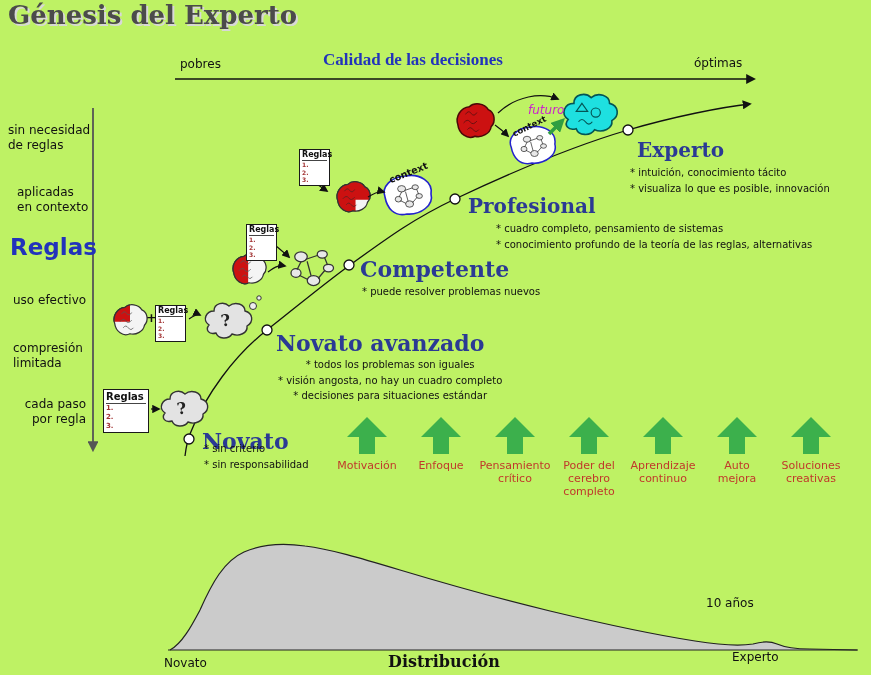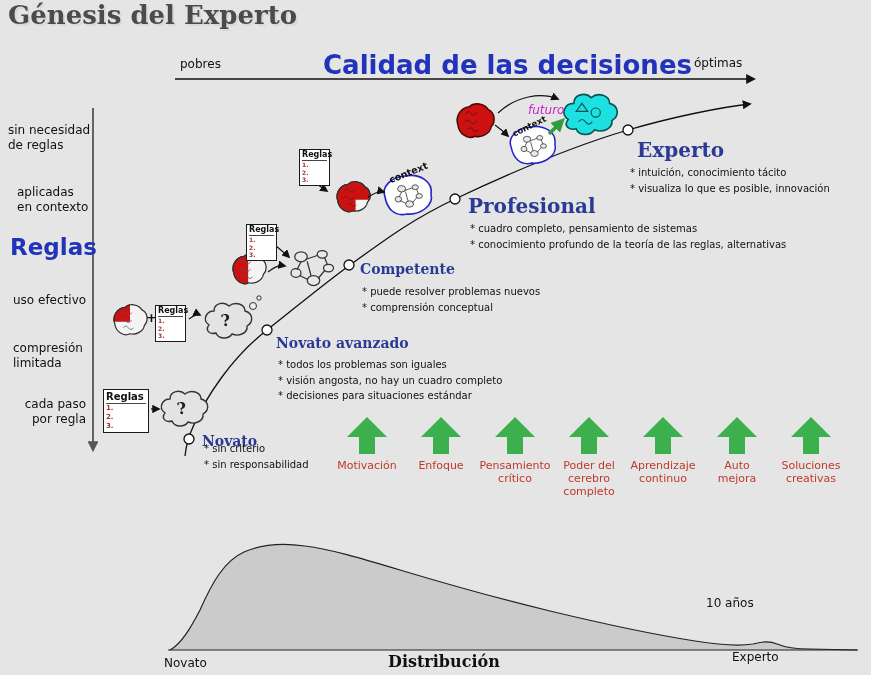--- a/index.html
+++ b/index.html
@@ -1,31 +1,31 @@
 <!DOCTYPE html>
 <html><head>
 <meta charset="utf-8">
 <style>
   html,body{margin:0;padding:0;background:#fff;}
   .canvas{
-    position:relative;width:871px;height:675px;background:#e5e5e5;overflow:hidden;
+    position:relative;width:871px;height:675px;background:#bef264;overflow:hidden;
     font-family:"DejaVu Sans",sans-serif;color:#111;
   }
   svg.overlay{position:absolute;left:0;top:0;width:871px;height:675px;pointer-events:none;}
   .ml{white-space:pre-line;}
   .lbl{position:absolute;font-size:12px;line-height:15px;color:#111;}
   .page-title{
     position:absolute;left:8px;top:0px;
     font-family:"DejaVu Serif",serif;font-weight:bold;font-size:26px;color:#4b4b4b;
     text-shadow:2px 2px 0 #d8d8d8;
   }
   .blue-big{color:#2233bb;font-weight:bold;}
-  .top-axis-title{position:absolute;left:323px;top:50px;font-size:26px;}
+  .top-axis-title{position:absolute;left:323px;top:50px;font-size:17px;font-family:Liberation Serif, serif;}
   .rules-title{position:absolute;left:10px;top:234px;font-size:23px;}
-  .stage-h{position:absolute;font-family:"DejaVu Serif",serif;font-weight:bold;color:#2b3a94;font-size:14px;line-height:21px;white-space:nowrap;}
+  .stage-h{position:absolute;font-family:"DejaVu Serif",serif;font-weight:bold;color:#2b3a94;font-size:22px;line-height:21px;white-space:nowrap;}
   .bullets{position:absolute;font-size:10px;line-height:15.5px;color:#111;}
   .bullets div{white-space:nowrap;}
   .rules-box{position:absolute;background:#fff;border:1.6px solid #1a1a1a;padding:0 2px 1px;box-sizing:border-box;z-index:3;}
   .rb-title{font-weight:bold;font-size:8px;color:#111;border-bottom:1px solid #444;line-height:10px;}
   .rb-item{font-size:6px;color:#a23333;line-height:7.5px;font-weight:bold;}
   .rb-a{width:46px;}
   .rb-a .rb-title{font-size:10px;line-height:13px;}
   .rb-a .rb-item{font-size:7px;line-height:9px;}
   .rb-sm{width:31px;}
   .q-mark{position:absolute;font-family:"DejaVu Serif",serif;font-weight:bold;font-size:16px;color:#222;transform:rotate(-8deg);z-index:4;}
@@ -217,34 +217,33 @@
   <div class="ctx" style="left:511px;top:121px;transform:rotate(-26deg);font-size:8.5px;">context</div>
   <div class="futuro" style="left:528px;top:103px;font-style:italic;">futuro</div>
 
   <div class="stage-h" style="left:202px;top:431px;">Novato</div>
   <div class="bullets" style="left:204px;top:441px;">
     <div>* sin criterio</div>
     <div>* sin responsabilidad</div>
   </div>
 
   <div class="stage-h" style="left:276px;top:333px;">Novato avanzado</div>
-  <div class="bullets" style="left:278px;top:357px;">
+  <div class="bullets" style="left:278px;top:357px;text-align:center;">
     <div>* todos los problemas son iguales</div>
     <div>* visión angosta, no hay un cuadro completo</div>
     <div>* decisiones para situaciones estándar</div>
   </div>
 
   <div class="stage-h" style="left:360px;top:259px;">Competente</div>
   <div class="bullets" style="left:362px;top:284px;">
     <div>* puede resolver problemas nuevos</div>
-    <div>* comprensión conceptual</div>
   </div>
 
   <div class="stage-h" style="left:468px;top:196px;font-size:20px;">Profesional</div>
-  <div class="bullets" style="left:470px;top:221px;">
+  <div class="bullets" style="left:496px;top:221px;">
     <div>* cuadro completo, pensamiento de sistemas</div>
     <div>* conocimiento profundo de la teoría de las reglas, alternativas</div>
   </div>
 
   <div class="stage-h" style="left:637px;top:140px;font-size:20px;">Experto</div>
   <div class="bullets" style="left:630px;top:165px;">
     <div>* intuición, conocimiento tácito</div>
     <div>* visualiza lo que es posible, innovación</div>
   </div>
 

